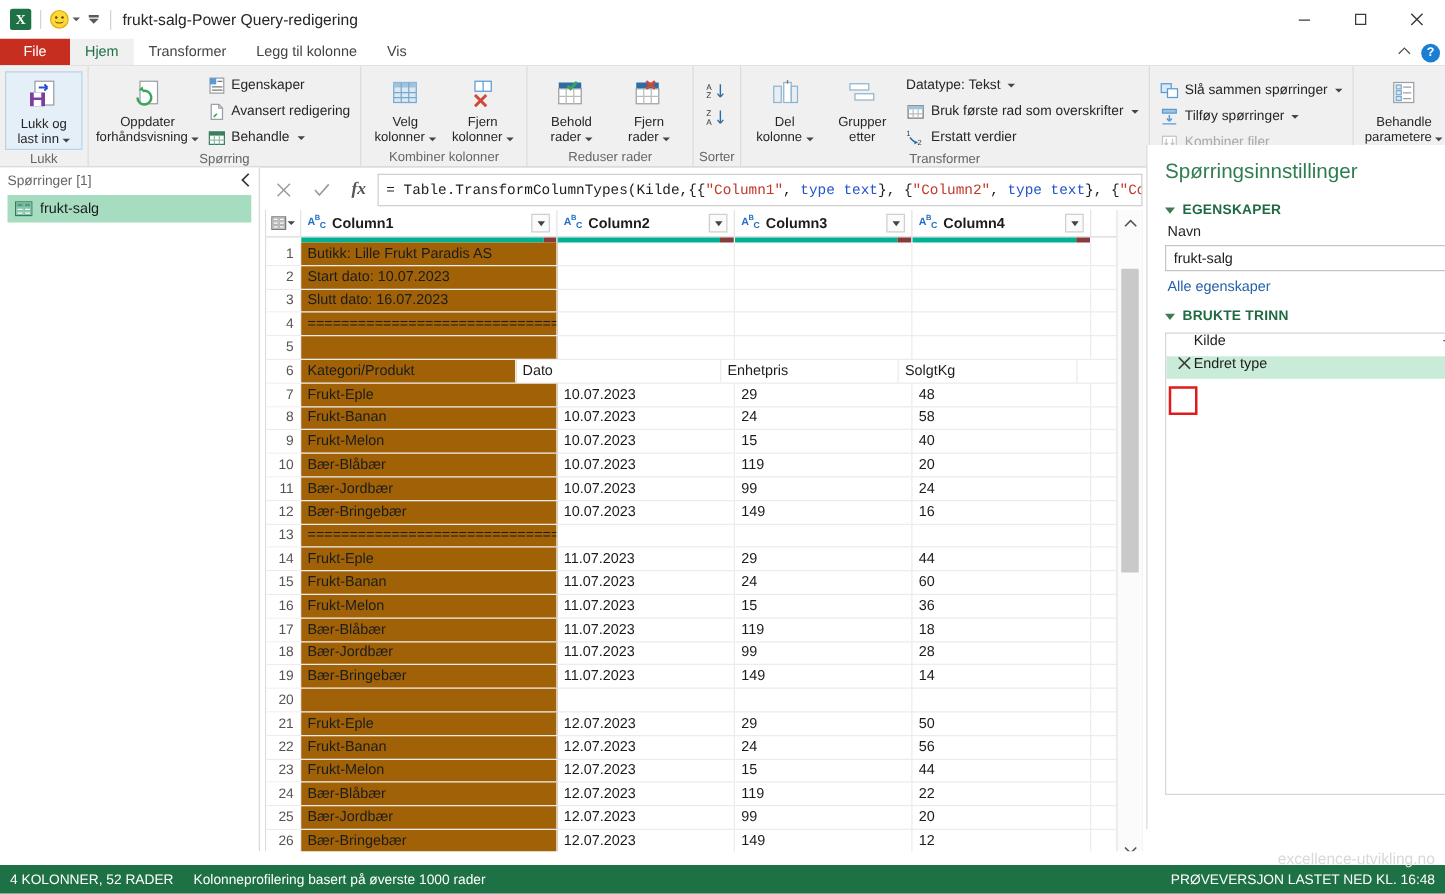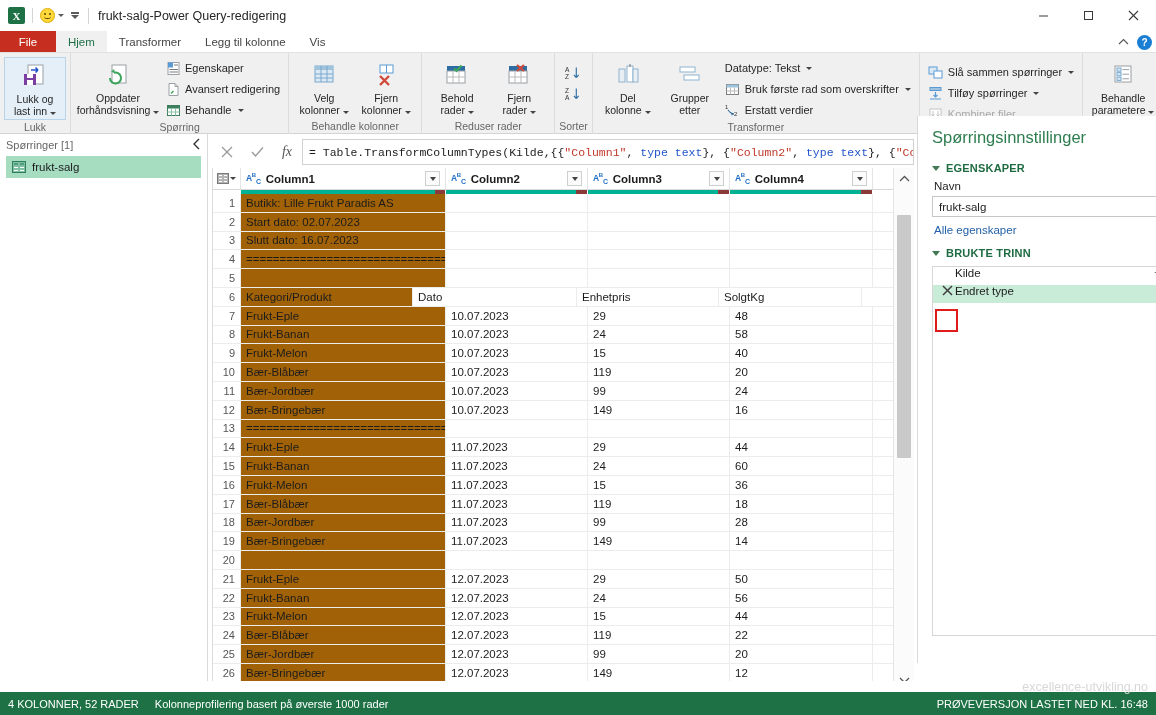--- a/index.html
+++ b/index.html
@@ -138,21 +138,21 @@
   .tbl-ico b { border: .5px solid #7fc0a5; }
   .tbl-ico b:first-child, .tbl-ico b:nth-child(2) { background: #4f9e7f; }
 
   
   .fbar {
     position: absolute; top: 138px; left: 212px; width: 702px; height: 28px;
     display: flex; align-items: center; gap: 0;
   }
   .fbtn {
     width: 30px; height: 26px; display: flex; align-items: center;
-    justify-content: center; color: #9a9a9a;
+    justify-content: center; color: #9a9a9a; font-weight: bold;
   }
   .fbtn.fx { color: #555; font-style: italic; font-family: "Liberation Serif", serif; font-size: 14px; }
   .fbox {
     flex: 1; height: 26px; border: 1px solid #d0d0d0; background: #fff;
     display: flex; align-items: center; padding: 0 6px;
     font-family: "Liberation Mono", monospace; font-size: 11.5px;
     white-space: nowrap; overflow: hidden;
   }
   .fbox .s-str { color: #c0392b; }
   .fbox .s-kw { color: #2255cc; }
@@ -421,21 +421,21 @@
           <div class="big-ico">
             <svg width="28" height="28" viewBox="0 0 28 28">
               <rect x="8" y="3" width="13" height="8" fill="#fff" stroke="#5b9bd5"></rect>
               <line x1="14.5" y1="3" x2="14.5" y2="11" stroke="#5b9bd5"></line>
               <path d="M8 14 l9 9 M17 14 l-9 9" stroke="#d04a3b" stroke-width="2.4"></path>
             </svg>
           </div>
           <span>Fjern<br>kolonner <span style="display:inline-block;width:0;height:0;border-left:3px solid transparent;border-right:3px solid transparent;border-top:3.5px solid #444;"></span></span>
         </div>
       </div>
-      <div class="rgroup-label">Behandle kolonner</div>
+      <div class="rgroup-label">Kombiner kolonner</div>
     </div>
 
     <div class="rgroup">
       <div class="rgroup-body">
         <div class="big-btn">
           <div class="big-ico">
             <svg width="28" height="28" viewBox="0 0 28 28">
               <rect x="4" y="4" width="18" height="5" fill="#2e6da4"></rect>
               <rect x="4" y="9" width="18" height="12" fill="#fff" stroke="#9aa0a6"></rect>
               <line x1="10" y1="9" x2="10" y2="21" stroke="#bbb"></line>
@@ -710,21 +710,21 @@
     <div id="grid-body">
         <div class="grow">
           <div class="gnum">1</div>
           <div class="gcell c1" style="width: 205px;">Butikk: Lille Frukt Paradis AS</div>
           <div class="gcell" style="width: 142px;"></div>
           <div class="gcell" style="width: 142px;"></div>
           <div class="gcell" style="width: 143px;"></div>
         </div>
         <div class="grow">
           <div class="gnum">2</div>
-          <div class="gcell c1" style="width: 205px;">Start dato: 02.07.2023</div>
+          <div class="gcell c1" style="width: 205px;">Start dato: 10.07.2023</div>
           <div class="gcell" style="width: 142px;"></div>
           <div class="gcell" style="width: 142px;"></div>
           <div class="gcell" style="width: 143px;"></div>
         </div>
         <div class="grow">
           <div class="gnum">3</div>
           <div class="gcell c1" style="width: 205px;">Slutt dato: 16.07.2023</div>
           <div class="gcell" style="width: 142px;"></div>
           <div class="gcell" style="width: 142px;"></div>
           <div class="gcell" style="width: 143px;"></div>

